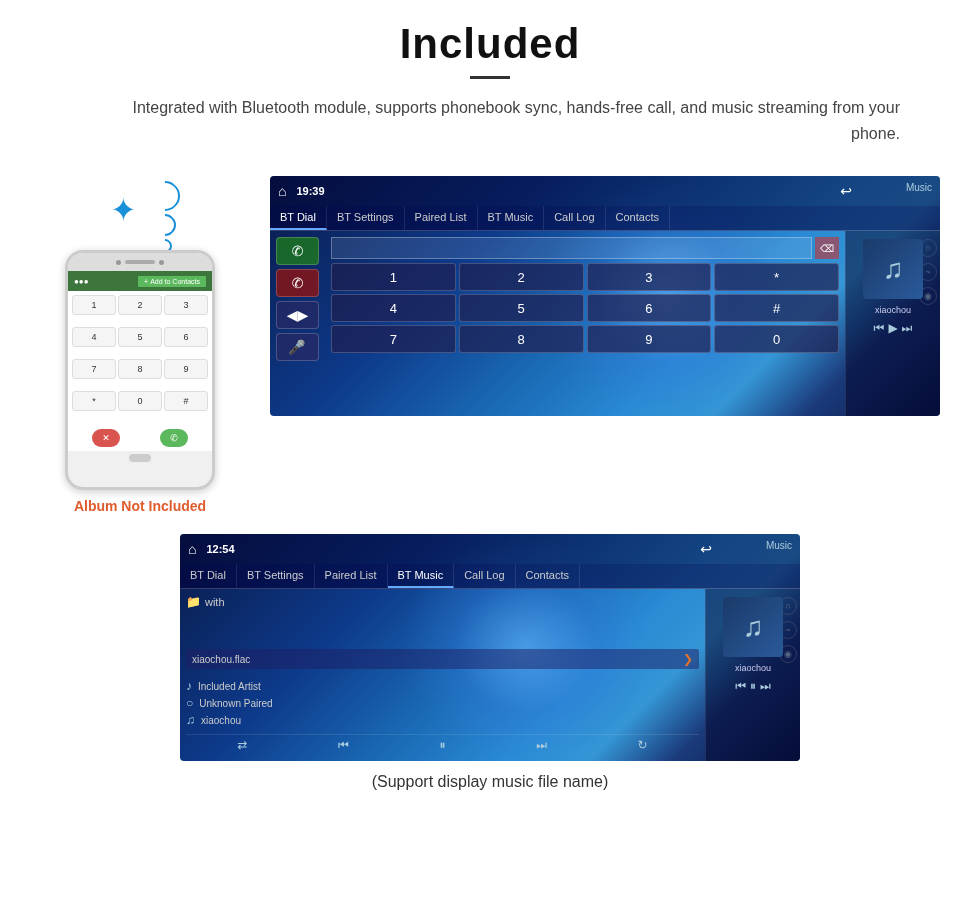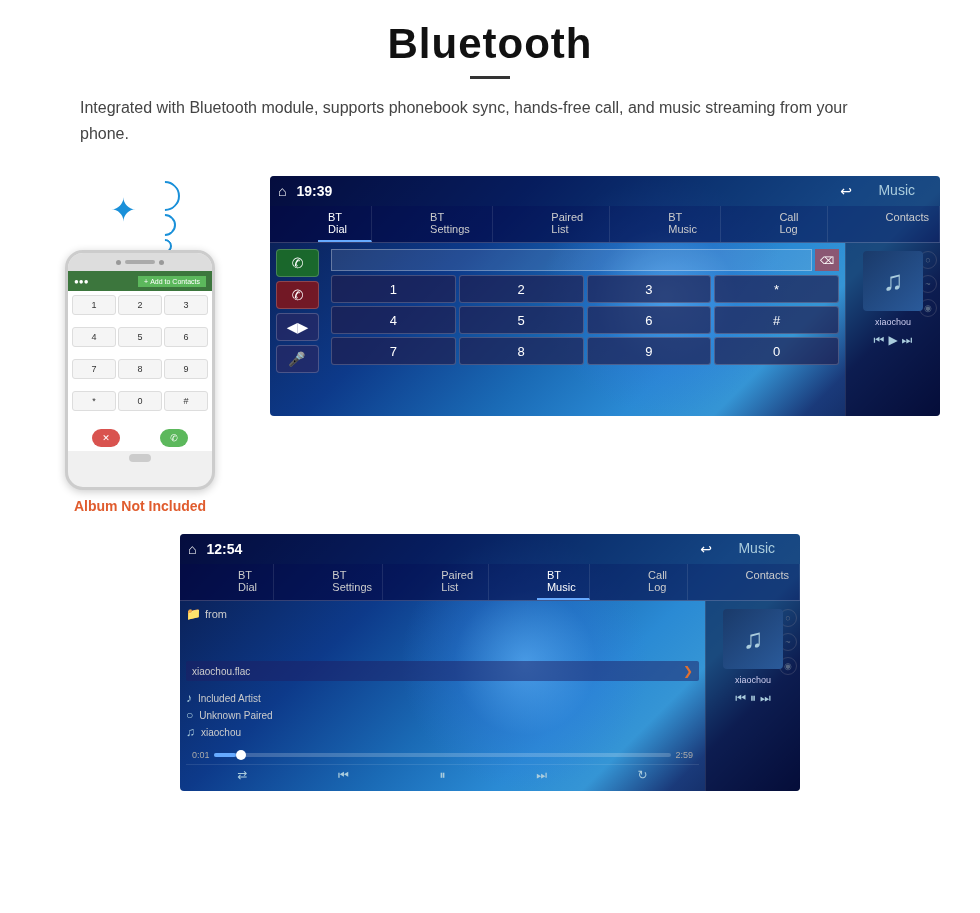--- a/index.html
+++ b/index.html
@@ -32,21 +32,21 @@
       width: 40px;
       height: 3px;
       background: #333;
       margin: 8px auto 16px;
     }
 
     .subtitle {
       font-size: 16px;
       color: #444;
       line-height: 1.6;
-      text-align: left;
+      text-align: right;
       max-width: 820px;
       margin: 0 auto 30px;
     }
 
     
     .top-row {
       display: flex;
       align-items: flex-start;
       gap: 30px;
       margin-bottom: 20px;
@@ -248,54 +248,53 @@
     }
 
     .car-home-icon {
       color: #fff;
       font-size: 14px;
       margin-right: 10px;
     }
 
     .car-time {
       color: #fff;
-      font-size: 14px;
+      font-size: 11px;
       font-weight: bold;
     }
 
     .car-back-icon {
       color: #fff;
       font-size: 14px;
       margin-left: auto;
       margin-right: 80px;
     }
 
     .car-music-label-top {
       position: absolute;
-      right: 25px;
+      right: 8px;
       top: 6px;
       color: #acd;
-      font-size: 14px;
+      font-size: 10px;
     }
 
     
     .bt-tabs {
       display: flex;
       background: rgba(0,0,60,0.6);
       border-bottom: 1px solid rgba(255,255,255,0.2);
       position: relative;
       z-index: 2;
     }
 
     .bt-tab {
       padding: 5px 10px;
       color: #ccc;
       font-size: 11px;
       border-right: 1px solid rgba(255,255,255,0.1);
-      margin-left: 48px;
     }
 
     .bt-tab.active {
       color: #fff;
       border-bottom: 2px solid #6af;
     }
 
     
     .dial-content {
       display: flex;
@@ -568,21 +567,21 @@
     }
 
     .bottom-ctrl { color: #acd; font-size: 12px; }
   </style>
 </head>
 <body>
 
 <div class="page-container">
 
   <div class="title-section">
-    <h1 class="page-title">Bluetooth</h1>
+    <h1 class="page-title">Included</h1>
     <div class="title-divider"></div>
     <p class="subtitle">Integrated with  Bluetooth module, supports phonebook sync, hands-free call, and music streaming from your phone.</p>
   </div>
 
   <div class="top-row">
 
     <div class="phone-section">
 
       <div class="bt-icon-area">
         <div class="signal-waves">
@@ -721,21 +720,21 @@
           <div class="bt-tab active">BT Music</div>
           <div class="bt-tab">Call Log</div>
           <div class="bt-tab">Contacts</div>
         </div>
 
         <div class="btmusic-content">
           <div class="btmusic-left">
 
             <div class="folder-row">
               <span class="folder-icon">📁</span>
-              <span class="folder-name">from</span>
+              <span class="folder-name">with</span>
             </div>
 
             <div class="file-row">
               <span class="file-name">xiaochou.flac</span>
               <span class="file-arrow">❯</span>
             </div>
 
             <div class="track-info">
               <div class="track-info-row">
                 <span class="track-info-icon">♪</span>
@@ -744,30 +743,20 @@
               <div class="track-info-row">
                 <span class="track-info-icon">○</span>
                 <span>Unknown Paired</span>
               </div>
               <div class="track-info-row">
                 <span class="track-info-icon">♫</span>
                 <span>xiaochou</span>
               </div>
             </div>
 
-            <div class="progress-area">
-              <div class="progress-row">
-                <span class="progress-time">0:01</span>
-                <div class="progress-bar-bg">
-                  <div class="progress-bar-fill"></div>
-                  <div class="progress-dot"></div>
-                </div>
-                <span class="progress-time">2:59</span>
-              </div>
-            </div>
 
             <div class="bottom-controls">
               <span class="bottom-ctrl">⇄</span>
               <span class="bottom-ctrl">⏮</span>
               <span class="bottom-ctrl">⏸</span>
               <span class="bottom-ctrl">⏭</span>
               <span class="bottom-ctrl">↻</span>
             </div>
           </div>
 
@@ -786,16 +775,17 @@
           <div class="right-side-icons">
             <div class="side-icon">○</div>
             <div class="side-icon">~</div>
             <div class="side-icon">◉</div>
           </div>
         </div>
       </div>
     </div>
 
     <div class="second-caption">
+      <div>(Support display music file name)</div>
     </div>
   </div>
 
 </div>
 
 </body></html>

